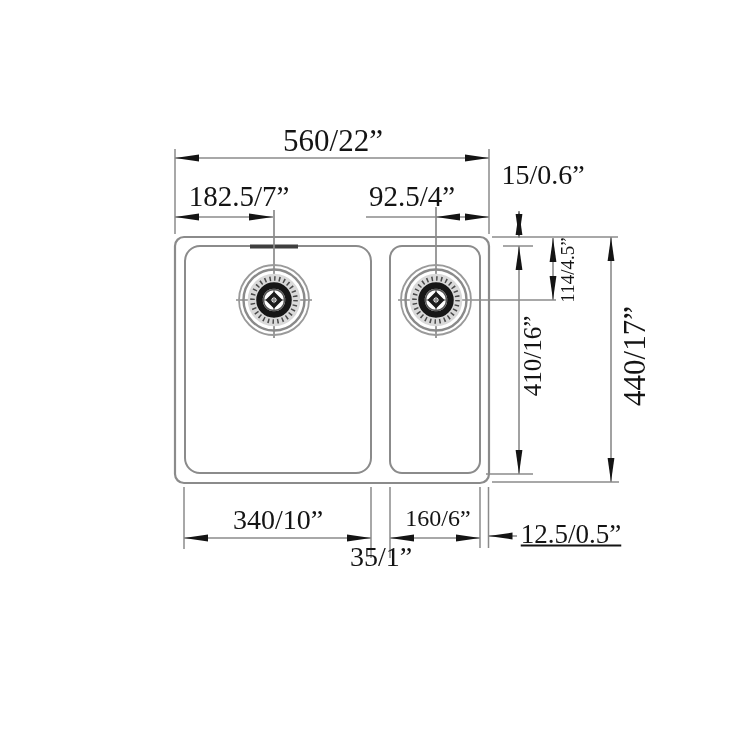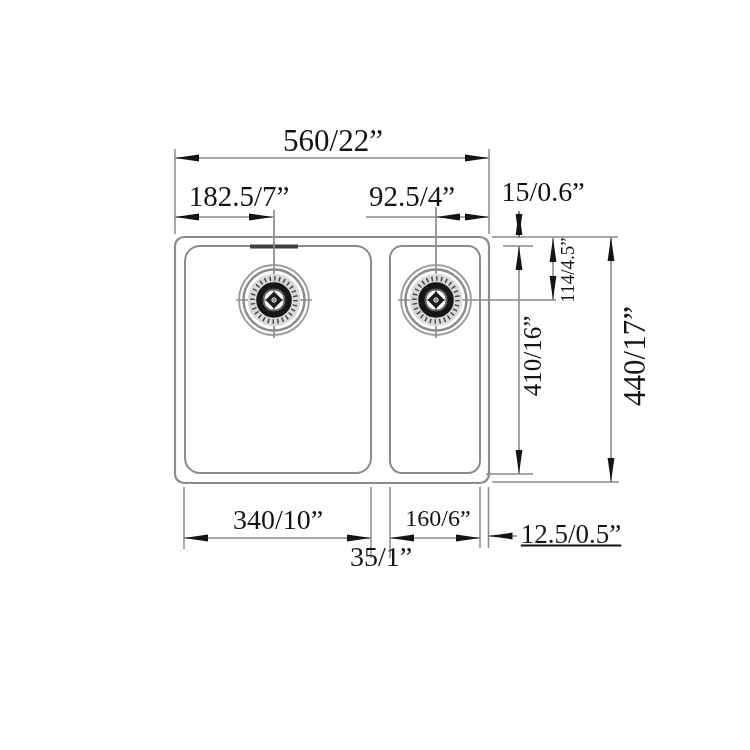--- a/index.html
+++ b/index.html
@@ -99,21 +99,21 @@
       <line class="dim" x1="611" y1="237" x2="611" y2="482" marker-start="url(#ah)" marker-end="url(#ah)"></line>
       <line class="dim" x1="184" y1="538" x2="371" y2="538" marker-start="url(#ah)" marker-end="url(#ah)"></line>
       <line class="dim" x1="390" y1="538" x2="480" y2="538" marker-start="url(#ah)" marker-end="url(#ah)"></line>
       <line class="dim" x1="488.5" y1="536" x2="517" y2="536" marker-start="url(#ah)"></line>
     </g>
   </svg>
 
   <span class="lbl" style="left:333px; top:140px; font-size:31px;">560/22”</span>
   <span class="lbl" style="left:227px; top:196px; font-size:29px;margin-left:12px;">182.5/7”</span>
   <span class="lbl" style="left:412px; top:196px; font-size:29px;">92.5/4”</span>
-  <span class="lbl" style="left:543px; top:192px; font-size:28px;">15/0.6”</span>
+  <span class="lbl" style="left:543px; top:175px; font-size:28px;">15/0.6”</span>
   <span class="lbl rot" style="left:567px; top:270px; font-size:19px;">114/4.5”</span>
   <span class="lbl rot" style="left:532px; top:356px; font-size:25px;">410/16”</span>
   <span class="lbl rot" style="left:634px; top:356px; font-size:31px;">440/17”</span>
   <span class="lbl" style="left:278px; top:520px; font-size:28px;">340/10”</span>
   <span class="lbl" style="left:438px; top:518px; font-size:24px;">160/6”</span>
   <span class="lbl" style="left:381px; top:557px; font-size:28px;">35/1”</span>
   <span class="lbl" style="left:571px; top:534px; font-size:27px;text-decoration:underline;">12.5/0.5”</span>
 
 </div>
 

